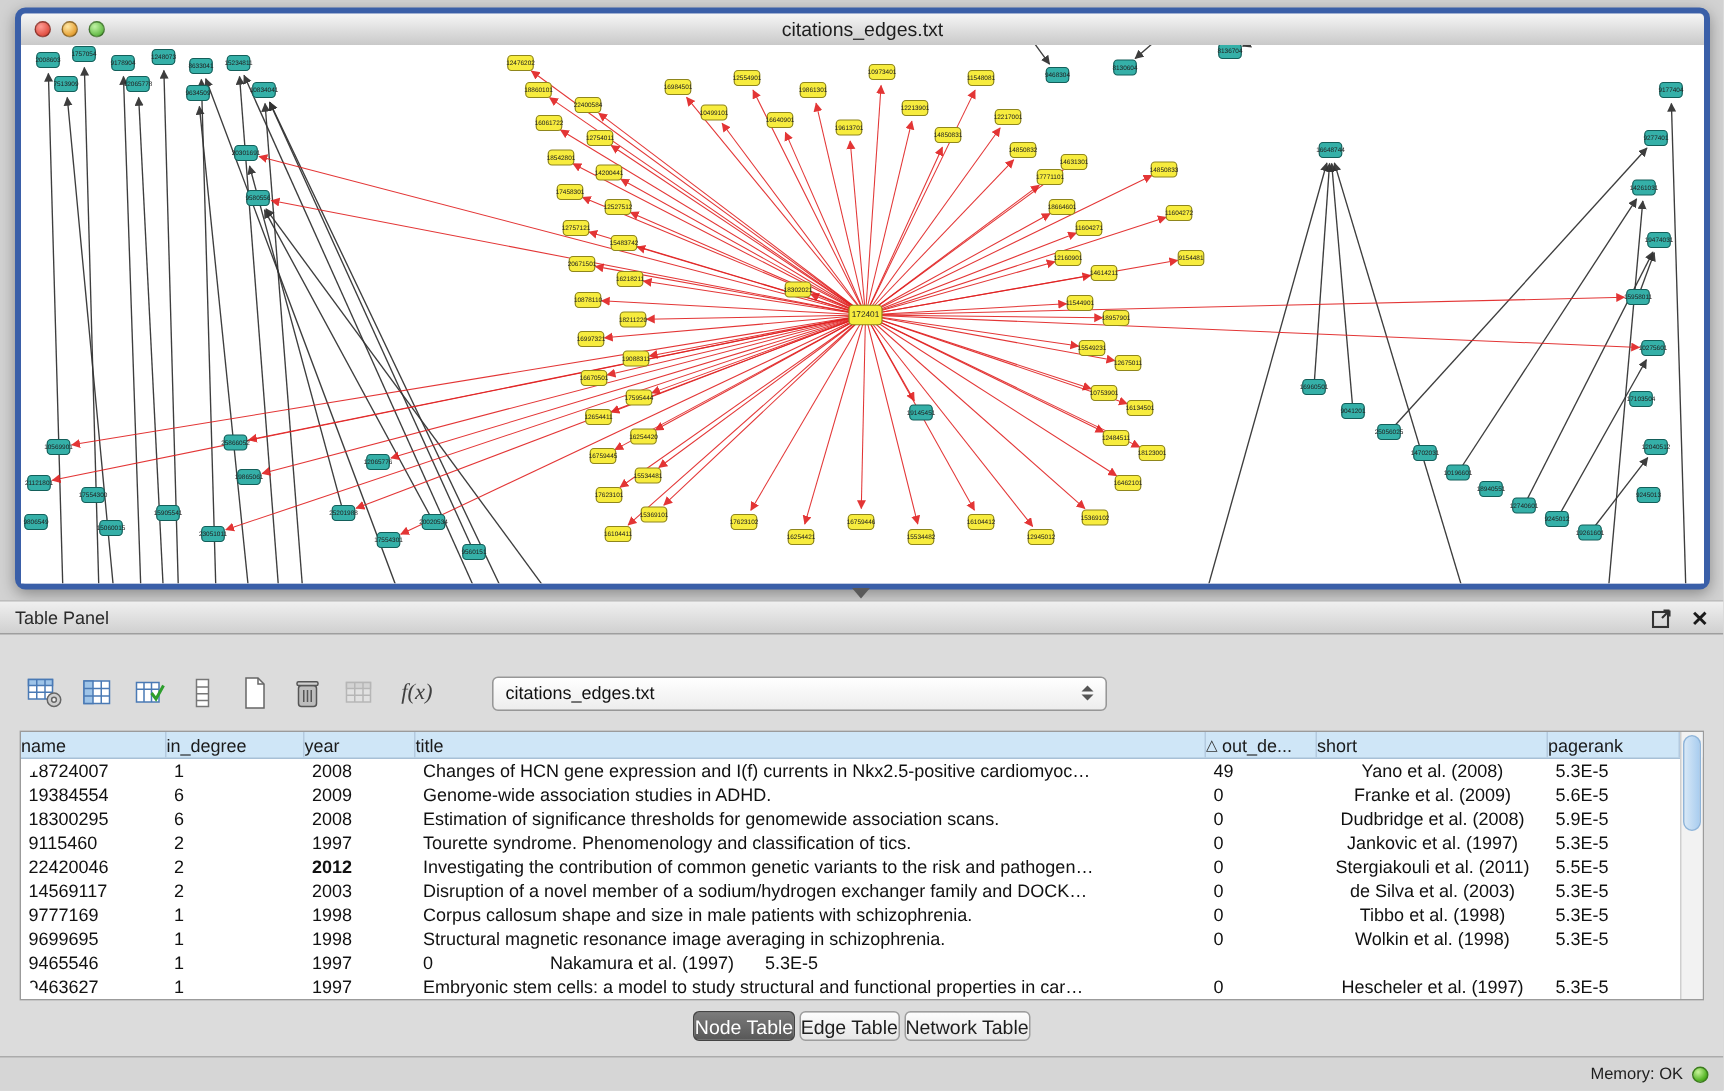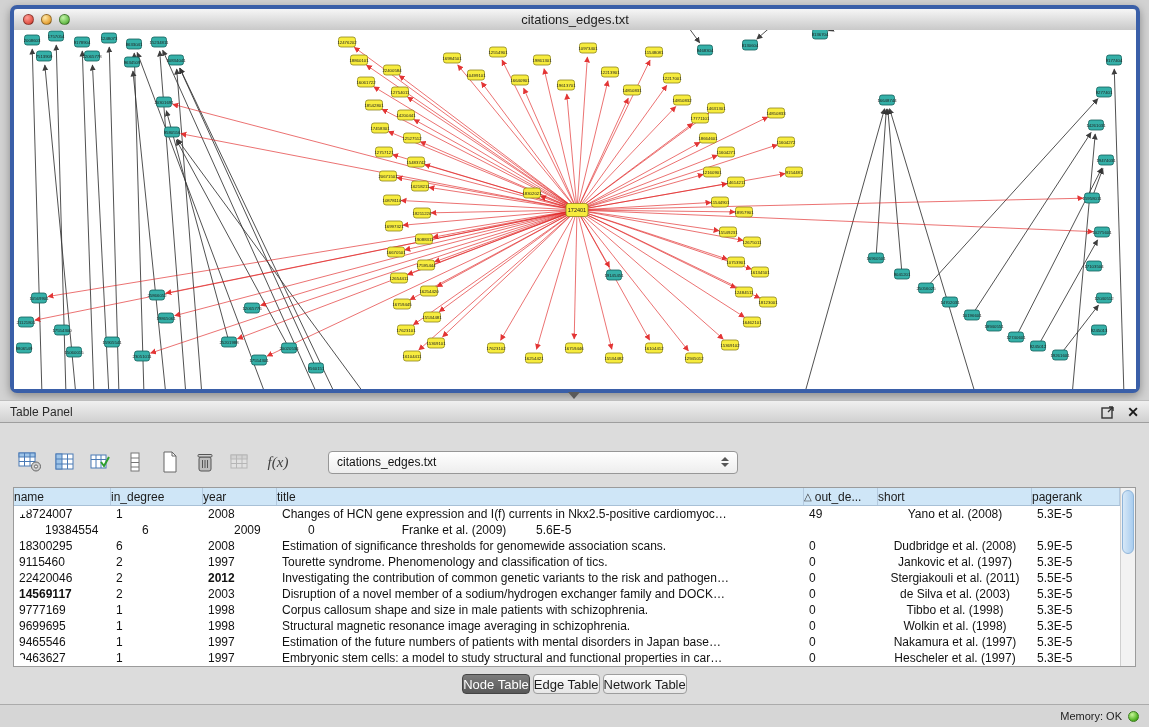--- a/index.html
+++ b/index.html
@@ -552,23 +552,24 @@
           <div class="grid-row">
             <div class="td" style="width: 97px; flex: 0 0 auto;">18724007</div>
             <div class="td" style="width: 92px; flex: 0 0 auto;">1</div>
             <div class="td" style="width: 74px; flex: 0 0 auto;">2008</div>
             <div class="td" style="flex: 1 1 0%;">Changes of HCN gene expression and I(f) currents in Nkx2.5-positive cardiomyoc…</div>
             <div class="td" style="width: 74px; flex: 0 0 auto;">49</div>
             <div class="td c-center" style="width: 154px; flex: 0 0 auto;">Yano et al. (2008)</div>
             <div class="td" style="width: 88px; flex: 0 0 auto;">5.3E-5</div>
           </div>
           <div class="grid-row">
-            <div class="td" style="width: 97px; flex: 0 0 auto; margin-left: 26px;">19384554</div>
+            <div class="td" style="width: 97px; flex: 0 0 auto;">19384554</div>
             <div class="td" style="width: 92px; flex: 0 0 auto;">6</div>
             <div class="td" style="width: 74px; flex: 0 0 auto;">2009</div>
+            <div class="td" style="flex: 1 1 0%;">Genome-wide association studies in ADHD.</div>
             <div class="td" style="width: 74px; flex: 0 0 auto;">0</div>
             <div class="td c-center" style="width: 154px; flex: 0 0 auto;">Franke et al. (2009)</div>
             <div class="td" style="width: 88px; flex: 0 0 auto;">5.6E-5</div>
           </div>
           <div class="grid-row">
             <div class="td" style="width: 97px; flex: 0 0 auto;">18300295</div>
             <div class="td" style="width: 92px; flex: 0 0 auto;">6</div>
             <div class="td" style="width: 74px; flex: 0 0 auto;">2008</div>
             <div class="td" style="flex: 1 1 0%;">Estimation of significance thresholds for genomewide association scans.</div>
             <div class="td" style="width: 74px; flex: 0 0 auto;">0</div>
@@ -587,21 +588,21 @@
           <div class="grid-row">
             <div class="td" style="width: 97px; flex: 0 0 auto;">22420046</div>
             <div class="td" style="width: 92px; flex: 0 0 auto;">2</div>
             <div class="td" style="width: 74px; flex: 0 0 auto; font-weight: bold;">2012</div>
             <div class="td" style="flex: 1 1 0%;">Investigating the contribution of common genetic variants to the risk and pathogen…</div>
             <div class="td" style="width: 74px; flex: 0 0 auto;">0</div>
             <div class="td c-center" style="width: 154px; flex: 0 0 auto;">Stergiakouli et al. (2011)</div>
             <div class="td" style="width: 88px; flex: 0 0 auto;">5.5E-5</div>
           </div>
           <div class="grid-row">
-            <div class="td" style="width: 97px; flex: 0 0 auto; font-weight: bold;">14569117</div>
+            <div class="td" style="width: 97px; flex: 0 0 auto;">14569117</div>
             <div class="td" style="width: 92px; flex: 0 0 auto;">2</div>
             <div class="td" style="width: 74px; flex: 0 0 auto;">2003</div>
             <div class="td" style="flex: 1 1 0%;">Disruption of a novel member of a sodium/hydrogen exchanger family and DOCK…</div>
             <div class="td" style="width: 74px; flex: 0 0 auto;">0</div>
             <div class="td c-center" style="width: 154px; flex: 0 0 auto;">de Silva et al. (2003)</div>
             <div class="td" style="width: 88px; flex: 0 0 auto;">5.3E-5</div>
           </div>
           <div class="grid-row">
             <div class="td" style="width: 97px; flex: 0 0 auto;">9777169</div>
             <div class="td" style="width: 92px; flex: 0 0 auto;">1</div>
@@ -617,21 +618,20 @@
             <div class="td" style="width: 74px; flex: 0 0 auto;">1998</div>
             <div class="td" style="flex: 1 1 0%;">Structural magnetic resonance image averaging in schizophrenia.</div>
             <div class="td" style="width: 74px; flex: 0 0 auto;">0</div>
             <div class="td c-center" style="width: 154px; flex: 0 0 auto;">Wolkin et al. (1998)</div>
             <div class="td" style="width: 88px; flex: 0 0 auto;">5.3E-5</div>
           </div>
           <div class="grid-row">
             <div class="td" style="width: 97px; flex: 0 0 auto;">9465546</div>
             <div class="td" style="width: 92px; flex: 0 0 auto;">1</div>
             <div class="td" style="width: 74px; flex: 0 0 auto;">1997</div>
-            <div class="td" style="flex: 1 1 0%;">Estimation of the future numbers of patients with mental disorders in Japan base…</div>
             <div class="td" style="width: 74px; flex: 0 0 auto;">0</div>
             <div class="td c-center" style="width: 154px; flex: 0 0 auto;">Nakamura et al. (1997)</div>
             <div class="td" style="width: 88px; flex: 0 0 auto;">5.3E-5</div>
           </div>
           <div class="grid-row">
             <div class="td" style="width: 97px; flex: 0 0 auto;">9463627</div>
             <div class="td" style="width: 92px; flex: 0 0 auto;">1</div>
             <div class="td" style="width: 74px; flex: 0 0 auto;">1997</div>
             <div class="td" style="flex: 1 1 0%;">Embryonic stem cells: a model to study structural and functional properties in car…</div>
             <div class="td" style="width: 74px; flex: 0 0 auto;">0</div>

